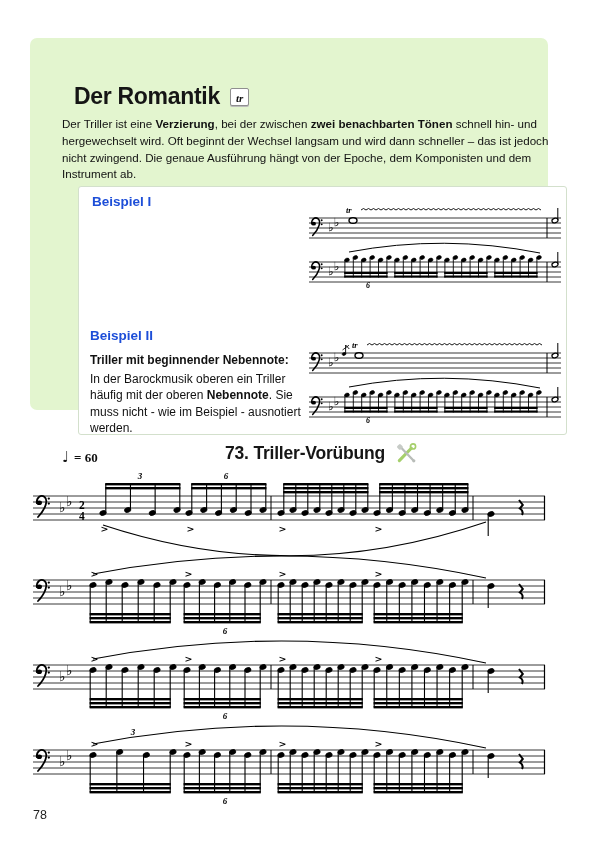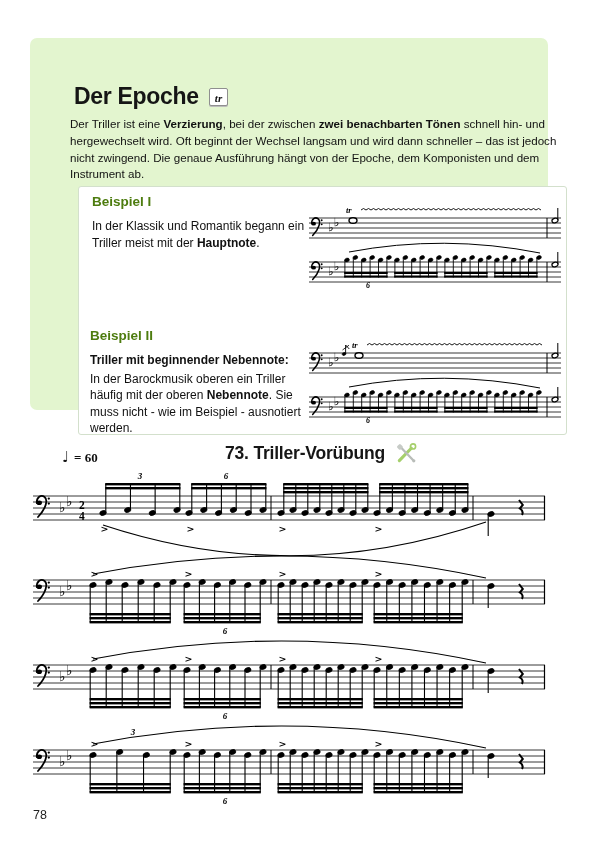--- a/index.html
+++ b/index.html
@@ -7,29 +7,29 @@
         font-family:"Liberation Sans",sans-serif;color:#111;overflow:hidden;}
 
   
   .green-box{position:absolute;left:30px;top:38px;width:518px;height:372px;
              background:#e3f5cf;border-radius:7px;}
   .title-row{position:absolute;left:44px;top:45px;display:flex;align-items:center;gap:10px;}
   .title-row h1{margin:0;font-size:23px;font-weight:600;letter-spacing:-0.3px;color:#151515;}
   .tr-badge{display:inline-block;background:#fff;border:1px solid #8f8f8f;border-radius:2px;
             padding:0 5px;height:16px;line-height:15px;box-shadow:0 1px 0 #bbb;}
   .tr-badge i{font-family:"Liberation Serif",serif;font-weight:bold;font-style:italic;font-size:11px;}
-  .intro{position:absolute;left:40px;top:78px;width:494px;margin:0;
+  .intro{position:absolute;left:32px;top:78px;width:494px;margin:0;
          font-size:11.6px;line-height:16.8px;color:#121212;}
   .intro b{font-weight:bold;}
 
   
   .white-box{position:absolute;left:48px;top:148px;width:487px;height:247px;
              background:#ffffff;border:1px solid #d3e0cc;border-radius:3px;}
   .ex-text{position:absolute;width:216px;}
-  .ex-text h2{margin:0 0 9px 0;font-size:13.5px;font-weight:600;color:#4d7c0f;}
+  .ex-text h2{margin:0 0 9px 0;font-size:13.5px;font-weight:600;color:#1d4ed8;}
   .ex-text .lead{margin:0 0 2px 0;font-size:12px;font-weight:bold;line-height:16.5px;}
   .ex-text .body{margin:0;font-size:12px;line-height:16.5px;}
   .ex-text-1{left:62px;top:156px;}
   .ex-text-2{left:60px;top:290px;}
   .notation{position:absolute;width:256px;height:100px;}
   .notation-1{left:277px;top:166px;}
   .notation-2{left:277px;top:301px;}
   .notation svg,.staff svg{display:block;width:100%;height:100%;overflow:visible;}
 
   
@@ -42,30 +42,29 @@
   .staff-1{top:470px;} .staff-2{top:554px;} .staff-3{top:639px;} .staff-4{top:724px;}
   .pagenum{position:absolute;left:33px;top:808px;font-size:12.5px;color:#222;}
 </style>
 </head>
 <body>
 
 <div class="page">
 
   <div class="green-box">
     <div class="title-row">
-      <h1>Der Epoche</h1>
+      <h1>Der Romantik</h1>
       <span class="tr-badge"><i>tr</i></span>
     </div>
     <p class="intro"><span>Der Triller ist eine </span><b>Verzierung</b><span>, bei der zwischen </span><b>zwei benachbarten Tönen</b><span> schnell hin- und hergewechselt wird. Oft beginnt der Wechsel langsam und wird dann schneller – das ist jedoch nicht zwingend. Die genaue Ausführung hängt von der Epoche, dem Komponisten und dem Instrument ab.</span></p>
 
     <div class="white-box"></div>
 
     <section class="ex-text ex-text-1">
       <h2>Beispiel I</h2>
-      <p class="body"><span>In der Klassik und Romantik begann ein Triller meist mit der </span><b>Hauptnote</b><span>.</span></p>
     </section>
     <div class="notation notation-1">
       <svg viewBox="0 0 256 100">
           <line x1="2" y1="14" x2="254" y2="14" stroke="#222" stroke-width="0.9"></line>
           <line x1="2" y1="19" x2="254" y2="19" stroke="#222" stroke-width="0.9"></line>
           <line x1="2" y1="24" x2="254" y2="24" stroke="#222" stroke-width="0.9"></line>
           <line x1="2" y1="29" x2="254" y2="29" stroke="#222" stroke-width="0.9"></line>
           <line x1="2" y1="34" x2="254" y2="34" stroke="#222" stroke-width="0.9"></line>
           <ellipse cx="6.666666666666667" cy="19.666666666666668" rx="2.3333333333333335" ry="1.9166666666666665" fill="#000"></ellipse>
           <path d="M 4.666666666666667 19.833333333333336 C 4.416666666666667 15 8.166666666666668 12.5 11.166666666666668 14.833333333333334 C 14.166666666666666 17.25 12.333333333333334 24.416666666666668 5.666666666666667 31.5" fill="none" stroke="#000" stroke-width="1.5" stroke-linecap="round"></path>

